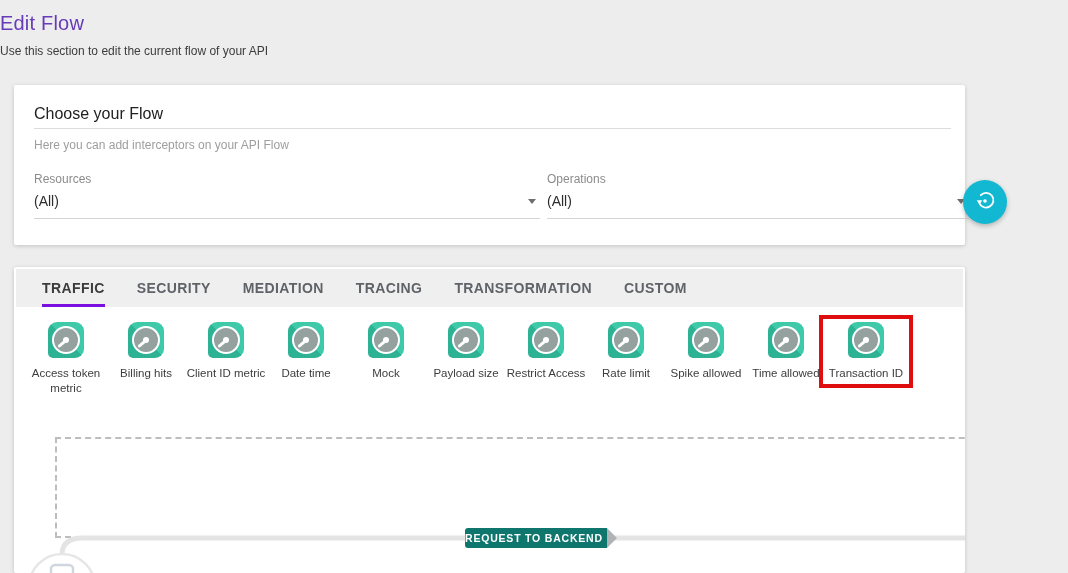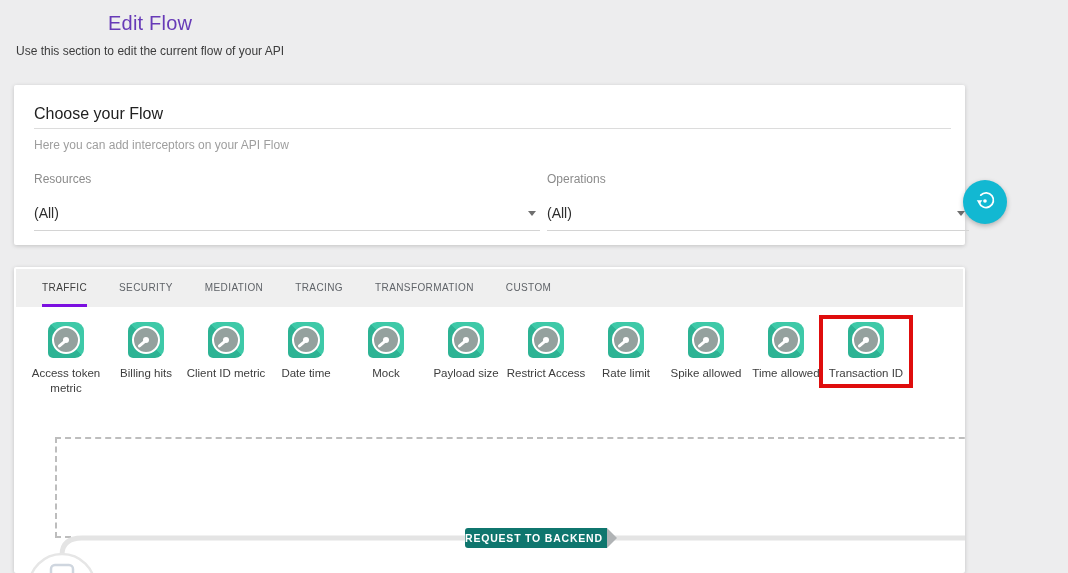--- a/index.html
+++ b/index.html
@@ -5,61 +5,61 @@
   * { box-sizing: border-box; margin: 0; padding: 0; }
   html,body { width:1068px; height:573px; }
   body {
     position: relative;
     overflow: hidden;
     background: #ededee;
     font-family: "Liberation Sans", "DejaVu Sans", sans-serif;
     color: #333;
   }
   
-  .page-header { position:absolute; left:16px; top:12px;text-align:center; }
+  .page-header { position:absolute; left:0; top:12px; }
   .page-title { font-size:20px; font-weight:500; color:#673ab7; letter-spacing:.2px; }
   .page-subtitle { margin-top:9px; font-size:12px; color:#3c3c3c; }
 
   .card {
     position:absolute; left:14px; width:951px; background:#fff;
     border-radius:2px; box-shadow:0 1px 4px rgba(0,0,0,.18);
   }
   
   #flow-card { top:85px; height:160px; }
   .card-title { position:absolute; left:20px; top:20px; font-size:16px; color:#212121; }
   .card-divider { position:absolute; left:20px; right:14px; top:43px; border-bottom:1px solid #dcdcdc; }
   .card-hint { position:absolute; left:20px; top:53px; font-size:12px; color:#9e9e9e; }
 
   .field { position:absolute; top:87px; }
   #field-resources { left:20px; width:506px; }
   #field-operations { left:533px; width:422px; }
   .field-label { font-size:12px; color:#8b8b8b; }
   .field-value {
-    position:relative; margin-top:19px; padding-bottom:9px;
+    position:relative; margin-top:7px; padding-bottom:9px;
     font-size:14px; color:#2d2d2d; border-bottom:1px solid #d4d4d4; cursor:pointer;
   }
   .select-arrow {
     position:absolute; right:4px; top:6px; width:0; height:0;
     border-left:4.5px solid transparent; border-right:4.5px solid transparent;
     border-top:5px solid #6f6f6f;
   }
   .fab {
     position:absolute; left:949px; top:95px; width:44px; height:44px; border-radius:50%;
     background:#12b8d2; box-shadow:0 2px 5px rgba(0,0,0,.25);
     display:flex; align-items:center; justify-content:center; cursor:pointer; border:none;
   }
 
   
   #policy-card { top:267px; height:306px; overflow:hidden; }
   .tab-bar {
     margin:2px 2px 0 2px; height:38px; background:#efefef;
     display:flex; padding-left:10px;
   }
   .tab {
-    position:relative; padding:0 16px; line-height:38px; font-size:10px; font-weight:400;
+    position:relative; padding:0 16px; line-height:38px; font-size:14px; font-weight:700;
     letter-spacing:.4px; color:#5f6368; cursor:pointer; white-space:nowrap;
   }
   .tab.active { color:#3c3c3c; }
   .tab.active::after {
     content:""; position:absolute; left:16px; right:16px; bottom:0; height:3px;
     background:#7b0fe0;
   }
 
   .policies { position:absolute; left:12px; top:55px; display:flex; align-items:flex-start; }
   .policy { width:80px; text-align:center; cursor:pointer; }

